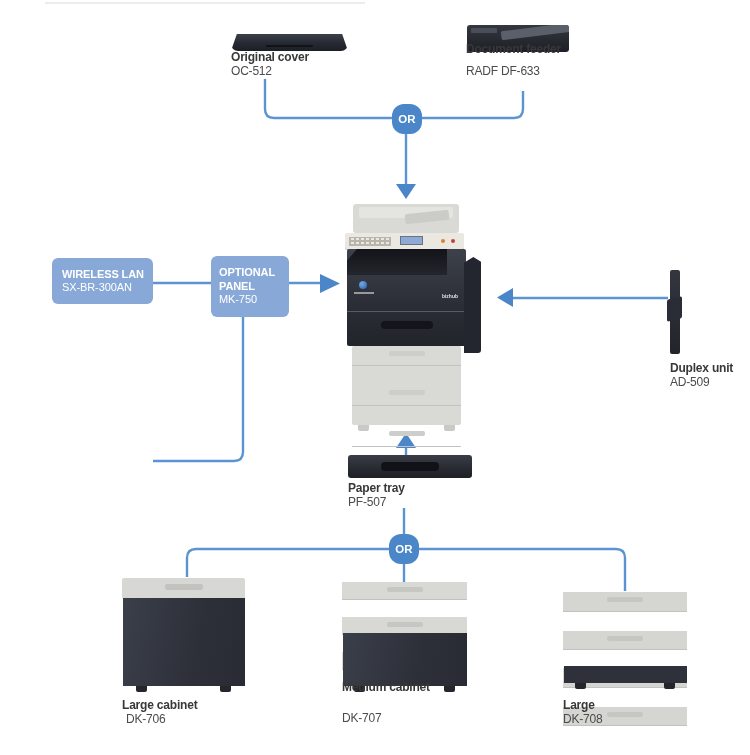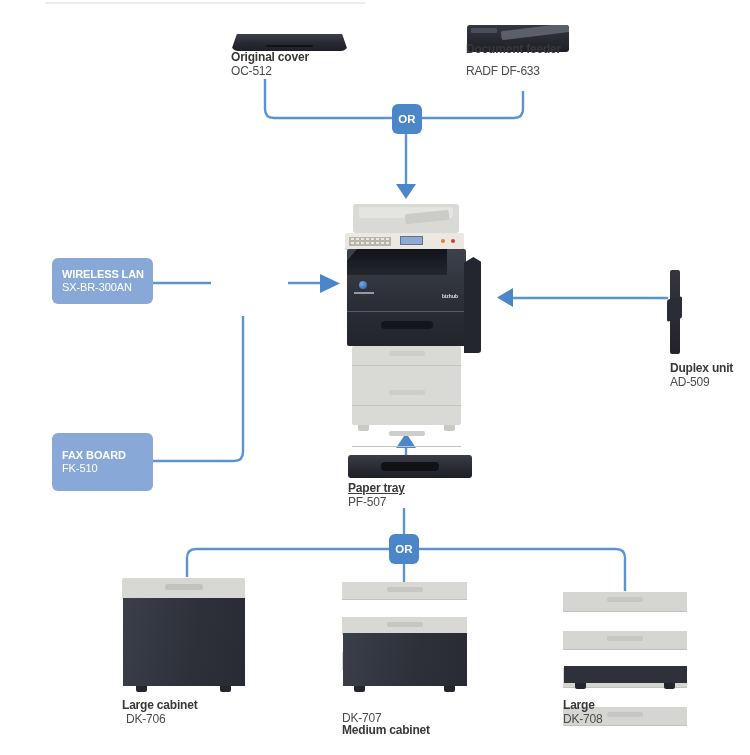--- a/index.html
+++ b/index.html
@@ -17,21 +17,21 @@
     position:relative;width:750px;height:755px;background:#ffffff;
     font-family:"Liberation Sans","DejaVu Sans",sans-serif;overflow:hidden;
   }
   .abs{position:absolute;}
   
   #wires{position:absolute;left:0;top:0;width:750px;height:755px;}
   .wire{fill:none;stroke:var(--color-line);stroke-width:2.4;}
   .ahead{fill:var(--color-arrow);}
   
   .or-badge{
-    width:30px;height:30px;border-radius:6px;background:var(--color-or-badge);
+    width:30px;height:30px;border-radius:12px;background:var(--color-or-badge);
     color:#fff;font-size:11.5px;font-weight:700;text-align:center;line-height:30px;
     letter-spacing:.2px;
   }
   
   .opt-box{
     background:var(--color-box);border-radius:6px;color:#fff;
     display:flex;flex-direction:column;justify-content:center;
     padding-left:10px;box-sizing:border-box;
   }
   .opt-box .bx-line{font-size:11px;font-weight:700;line-height:13.5px;letter-spacing:-0.1px;}
@@ -103,26 +103,27 @@
   <div class="abs p-name" style="left:466px;top:42px;">Document feeder</div>
   <div class="abs p-model" style="left:466px;top:64px;">RADF DF-633</div>
 
   <div class="abs or-badge" style="left:392px;top:104px;">OR</div>
 
   <div class="abs opt-box" style="left:52px;top:258px;width:101px;height:46px;">
     <div class="bx-line">WIRELESS LAN</div>
     <div class="bx-model">SX-BR-300AN</div>
   </div>
 
-
-
-  <div class="abs opt-box" style="left:52px;top:433px;width:101px;height:58px;">
-    <div class="bx-line">FAX BOARD</div>
-    <div class="bx-model">FK-510</div>
-  </div>
+  <div class="abs opt-box" style="left:211px;top:256px;width:78px;height:61px;padding-left:8px;">
+    <div class="bx-line">OPTIONAL</div>
+    <div class="bx-line">PANEL</div>
+    <div class="bx-model">MK-750</div>
+  </div>
+
+
 
   <div class="abs" style="left:344px;top:200px;width:140px;height:231px;">
 
     <div class="abs" style="left:9px;top:4px;width:106px;height:29px;background:var(--color-ghost-gray);border-radius:3px;">
       <div class="abs" style="left:6px;top:3px;width:94px;height:11px;background:#e4e4e1;border-radius:2px;"></div>
       <div class="abs" style="left:52px;top:8px;width:44px;height:10px;background:#cbcbc8;transform:rotate(-6deg);border-radius:2px;"></div>
     </div>
 
     <div class="abs" style="left:1px;top:33px;width:119px;height:16px;background:#eae8e1;border-radius:2px;
          box-shadow:0 1px 0 #c9c7c0;">
@@ -173,21 +174,21 @@
     <div class="abs" style="left:7px;top:0;width:10px;height:84px;background:linear-gradient(180deg,#33363f,#22242b);border-radius:2px;"></div>
     <div class="abs" style="left:4px;top:28px;width:15px;height:22px;background:#2a2d35;transform:skewY(-14deg);border-radius:2px;"></div>
   </div>
   <div class="abs p-name" style="left:670px;top:361px;">Duplex unit</div>
   <div class="abs p-model" style="left:670px;top:375px;">AD-509</div>
 
   <div class="abs" style="left:348px;top:455px;width:124px;height:23px;border-radius:3px;
        background:linear-gradient(180deg,#3a3d46 0%,#25272e 70%,#1e2026 100%);">
     <div class="abs" style="left:50%;top:7px;transform:translateX(-50%);width:58px;height:9px;background:#111217;border-radius:4px;"></div>
   </div>
-  <div class="abs p-name" style="left:348px;top:481px;text-decoration:underline;">Paper tray</div>
+  <div class="abs p-name" style="left:348px;top:481px;">Paper tray</div>
   <div class="abs p-model" style="left:348px;top:495px;">PF-507</div>
 
   <div class="abs or-badge" style="left:389px;top:534px;">OR</div>
 
   <div class="abs" style="left:122px;top:578px;width:123px;height:114px;">
     <div class="abs" style="left:0;top:0;width:123px;height:20px;background:#d7d7d4;border-radius:2px 2px 0 0;">
       <span class="drawer-handle" style="top:6px;width:38px;height:6px;background:#c2c2bf;"></span>
     </div>
     <div class="abs" style="left:1px;top:20px;width:122px;height:88px;
          background:linear-gradient(100deg,#3b3f4a 0%,#2d3039 60%,#282b33 100%);"></div>
@@ -205,21 +206,21 @@
         <span class="drawer-handle"></span>
       </div>
     <div class="drawer-light abs" style="left:0;top:34px;width:125px;height:17px;">
         <span class="drawer-handle"></span>
       </div>
     <div class="abs" style="left:1px;top:51px;width:124px;height:53px;
          background:linear-gradient(100deg,#3b3f4a 0%,#2d3039 60%,#282b33 100%);"></div>
     <div class="foot" style="left:12px;"></div>
     <div class="foot" style="right:12px;"></div>
   </div>
-  <div class="abs p-name" style="left:342px;top:723px;">Medium cabinet</div>
+  <div class="abs p-name" style="left:342px;top:680px;">Medium cabinet</div>
   <div class="abs p-model" style="left:342px;top:711px;">DK-707</div>
 
   <div class="abs" style="left:563px;top:592px;width:124px;height:97px;">
     <div class="drawer-light abs" style="left:0;top:0;width:124px;height:19px;background:#d5d5d2;">
         <span class="drawer-handle"></span>
       </div>
     <div class="drawer-light abs" style="left:0;top:19px;width:124px;height:18px;background:#d5d5d2;">
         <span class="drawer-handle"></span>
       </div>
     <div class="drawer-light abs" style="left:0;top:37px;width:124px;height:19px;background:#d5d5d2;">

